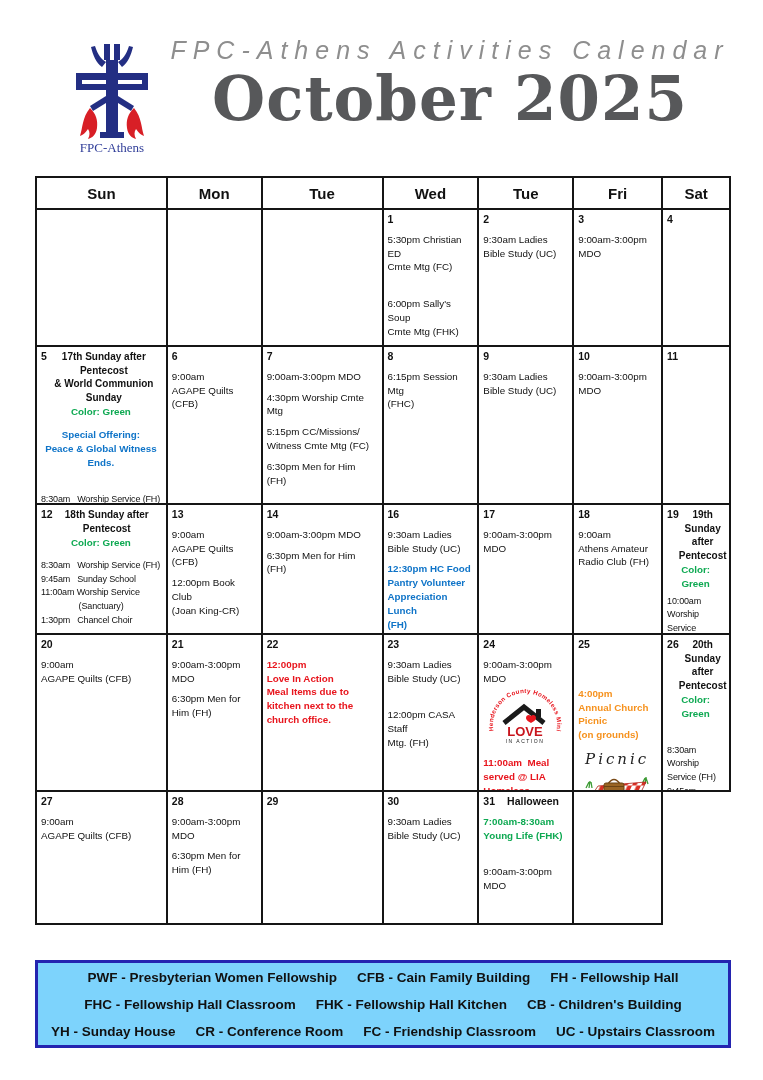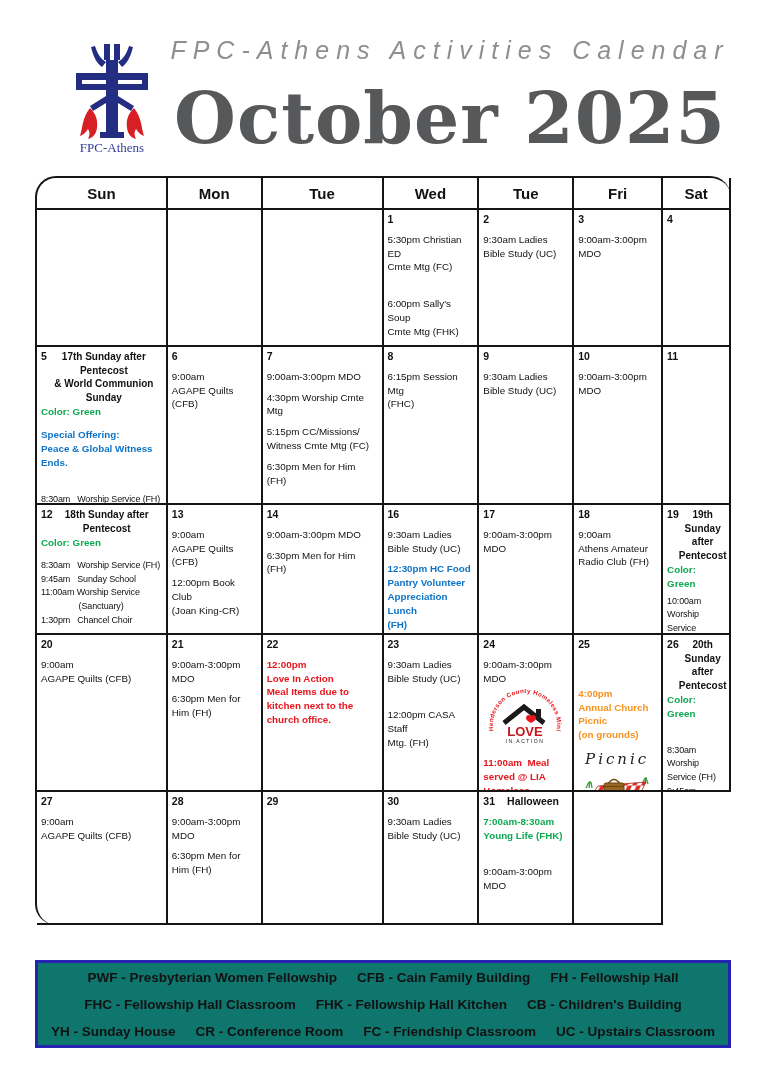--- a/index.html
+++ b/index.html
@@ -5,54 +5,54 @@
   * { margin:0; padding:0; box-sizing:border-box; }
   html,body { background:#ffffff; }
   body { font-family:"Liberation Sans", sans-serif; color:#111; }
   .page { position:relative; width:763px; height:1080px; background:#fff; overflow:hidden; }
 
   
   .hdr { position:absolute; top:30px; left:0; width:763px; height:140px; }
   .fpc-logo { position:absolute; left:60px; top:10px; width:104px; height:118px; }
   .hdr-text { position:absolute; left:170px; top:6px; width:560px; text-align:center; }
   .subtitle { font-size:25px; letter-spacing:7px; color:var(--subtitle_gray); font-weight:400; white-space:nowrap;font-style:italic; }
-  .title { margin-top:16px; font-family:"DejaVu Serif", serif; font-weight:bold; font-size:71px; line-height:1.05; color:var(--title_gray); letter-spacing:1px; white-space:nowrap; }
+  .title { margin-top:2px; font-family:"DejaVu Serif", serif; font-weight:bold; font-size:61px; line-height:1.05; color:var(--title_gray); letter-spacing:1px; white-space:nowrap; }
 
   
   .grid { position:absolute; left:35px; top:176px; width:696px; height:749px;
           display:grid; grid-template-columns:131fr 95fr 121fr 96fr 95fr 89fr 68fr;
           grid-template-rows:32px 137px 158px 130px 157px 1fr;
-          border-top:2px solid #151515; border-left:2px solid #151515; background:#fff;border-radius:21px; }
+          border-top:2px solid #151515; border-left:2px solid #151515; background:#fff; }
   .dh { border-right:2px solid #151515; border-bottom:2px solid #151515;
         display:flex; align-items:center; justify-content:center;
         font-weight:bold; font-size:15px; }
   .cell { border-right:2px solid #151515; border-bottom:2px solid #151515;
           padding:3px 5px 2px 4px; overflow:hidden; }
   .chead { display:flex; align-items:flex-start; }
   .dnum { font-weight:bold; font-size:10.5px; line-height:1.2; }
   .ctitle { flex:1; text-align:center; font-weight:bold; font-size:10px; line-height:1.35; white-space:pre-line; }
   .clabel { font-weight:bold; font-size:10.5px; margin-left:12px; line-height:1.2; }
   .ev { white-space:pre-wrap; font-size:9.8px; line-height:1.42; margin-top:7px; }
   .ev.sched { font-size:9px; letter-spacing:-0.15px; line-height:1.52; margin-top:4px; }
-  .ev.center { }
+  .ev.center { text-align:center; }
   .ev.bold { font-weight:bold; }
   .ev.red { color:var(--red); }
   .ev.blue { color:var(--blue); }
   .ev.green { color:var(--green); }
   .ev.orange { color:var(--orange);margin-top:36px; }
   .ev.gap { margin-top:23px; }
   .ev.gap-sm { margin-top:9px; }
   .ev.tight { margin-top:1px; }
   .decor { margin-top:4px; text-align:center; }
   .picnic-script { font-family:"DejaVu Serif", serif; font-style:italic; font-size:15px;
                    letter-spacing:3px; color:#222; margin:8px 0 2px; text-align:center; }
 
   
   .legend { position:absolute; left:35px; top:960px; width:696px; height:88px;
-            border:3px solid var(--legend_border_blue); background:#0f766e;
+            border:3px solid var(--legend_border_blue); background:#7dd3fc;
             display:flex; flex-direction:column; justify-content:center; }
   .lrow { text-align:center; font-weight:bold; font-size:13.5px; line-height:27px; white-space:nowrap; }
   .lentry { display:inline-block; margin:0 10px; }
 </style>
 </head>
 <body>
 
 <div class="page">
 
   <div class="hdr">

